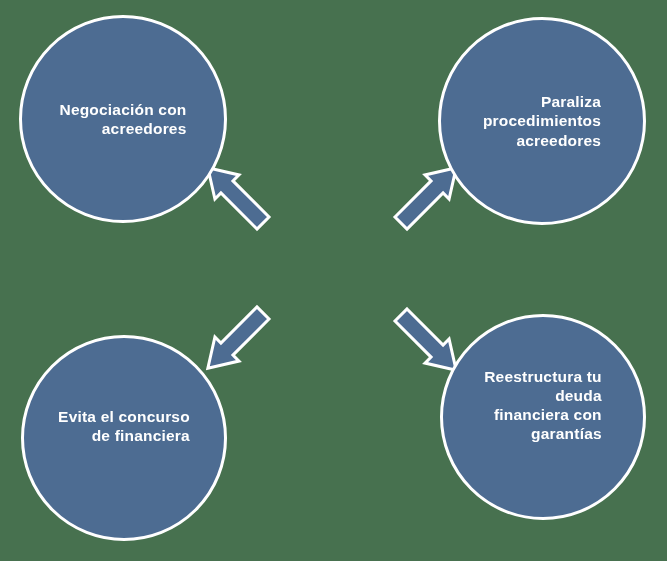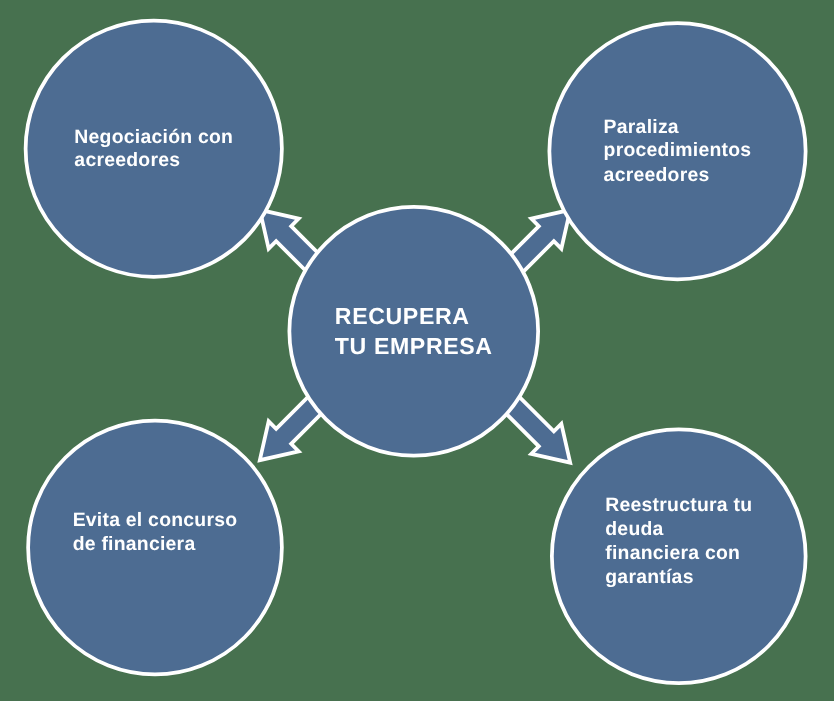--- a/index.html
+++ b/index.html
@@ -32,32 +32,32 @@
     display: flex;
     align-items: center;
     justify-content: center;
   }
   .node-label {
     color: var(--text);
     font-weight: 700;
     font-size: 15.5px;
     line-height: 1.24;
     letter-spacing: 0.2px;
-    text-align: left;
+    text-align: right;
     white-space: pre-line;
   }
   .center-label {
     font-size: 18.5px;
     line-height: 1.32;
     letter-spacing: 0.5px;
   }
   .node-top-left    { left: 19px;  top: 15px;  width: 208px; height: 208px; }
   .node-top-right   { left: 438px; top: 17px;  width: 208px; height: 208px; }
   .node-bottom-left { left: 21px;  top: 335px; width: 206px; height: 206px; }
-  .node-bottom-right{ left: 440px; top: 342px; width: 206px; height: 206px; }
+  .node-bottom-right{ left: 440px; top: 314px; width: 206px; height: 206px; }
   .node-center      { left: 230px; top: 164px; width: 202px; height: 202px; }
   .shift-up .node-label { transform: translateY(-12px); }
 </style>
 </head>
 <body>
 
 <div class="canvas">
 
   <svg class="arrows-layer" width="667" height="561" viewBox="0 0 667 561">
     <g fill="#4d6c92" stroke="#ffffff" stroke-width="3" stroke-linejoin="miter">
@@ -72,24 +72,20 @@
     <span class="node-label">Negociación con
 acreedores</span>
   </div>
 
   <div class="node node-top-right">
     <span class="node-label">Paraliza
 procedimientos
 acreedores</span>
   </div>
 
-  <div class="node node-center">
-    <span class="node-label center-label">RECUPERA
-TU EMPRESA</span>
-  </div>
 
   <div class="node node-bottom-left shift-up">
     <span class="node-label">Evita el concurso
 de financiera</span>
   </div>
 
   <div class="node node-bottom-right shift-up">
     <span class="node-label">Reestructura tu
 deuda
 financiera con

